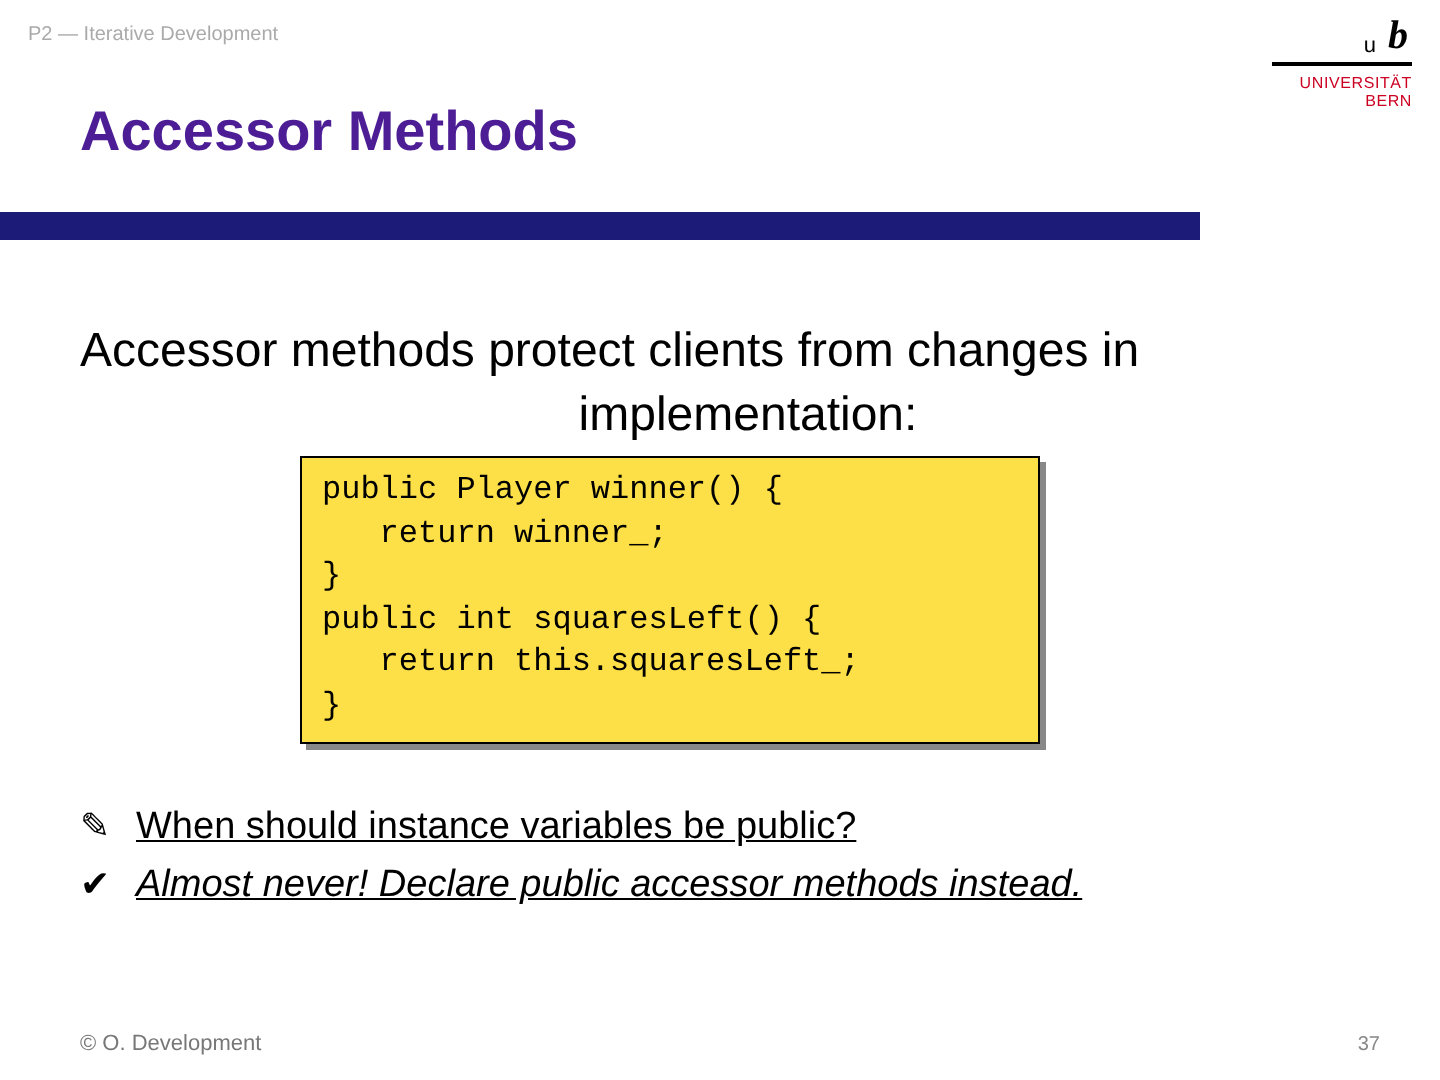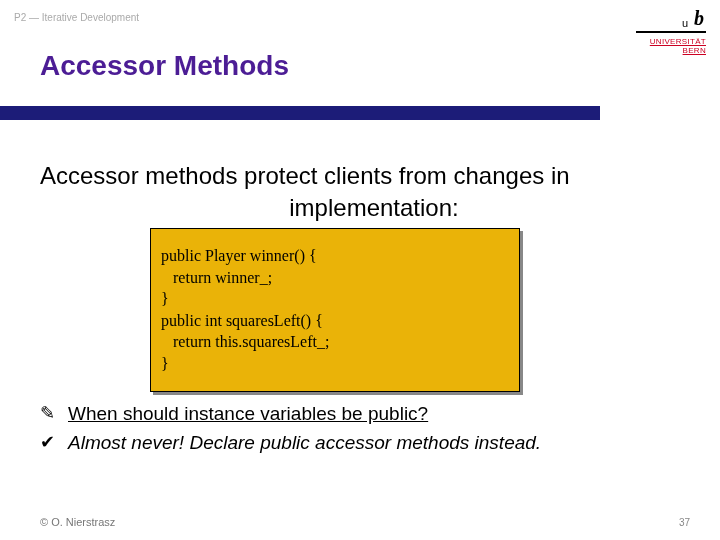--- a/index.html
+++ b/index.html
@@ -46,21 +46,20 @@
   }
   .logo .rule {
     border-top: 2px solid #000;
     width: 70px;
     margin: 2px 0 4px auto;
   }
   .logo .uni {
     font-size: 8px;
     color: #c02;
     letter-spacing: 0.3px;
-    text-decoration: underline;
   }
   .title {
     position: absolute;
     top: 50px;
     left: 40px;
     font-size: 28px;
     font-weight: bold;
     color: #4c1d95;
   }
   .blue-bar {
@@ -80,39 +79,39 @@
     line-height: 1.35;
   }
   .body-text .indent { padding-left: 28px; display: block; text-align: center; }
   .code-box {
     position: absolute;
     top: 228px;
     left: 150px;
     width: 370px;
     box-shadow: 3px 3px 0 #888;
     border: 1.5px solid #000;
-    background: #eab308;
-    font-family: Liberation Serif, serif;
+    background: #fde047;
+    font-family: Liberation Mono, monospace;
     font-size: 16px;
-    padding: 16px 10px;
+    padding: 6px 10px;
     line-height: 1.35;
     white-space: pre;
   }
   .qa {
     position: absolute;
     top: 400px;
     left: 40px;
     right: 40px;
     font-size: 19px;
     line-height: 1.5;
   }
   .qa .row { display: flex; }
   .qa .icon { width: 28px; flex: none; font-size: 18px; }
   .qa .q { text-decoration: underline; }
-  .qa .a { font-style: italic; }
+  .qa .a { font-style: italic; text-decoration: underline; }
   .footer-left {
     position: absolute;
     bottom: 12px;
     left: 40px;
     font-size: 11px;
     color: #777;
   }
   .footer-right {
     position: absolute;
     bottom: 12px;
@@ -156,14 +155,14 @@
   <div class="row">
     <div class="icon">✎</div>
     <div class="q">When should instance variables be public?</div>
   </div>
   <div class="row">
     <div class="icon">✔</div>
     <div class="a">Almost never! Declare public accessor methods instead.</div>
   </div>
 </div>
 
-<div class="footer-left">© O. Nierstrasz</div>
+<div class="footer-left">© O. Development</div>
 <div class="footer-right">37</div>
 
 </body></html>

